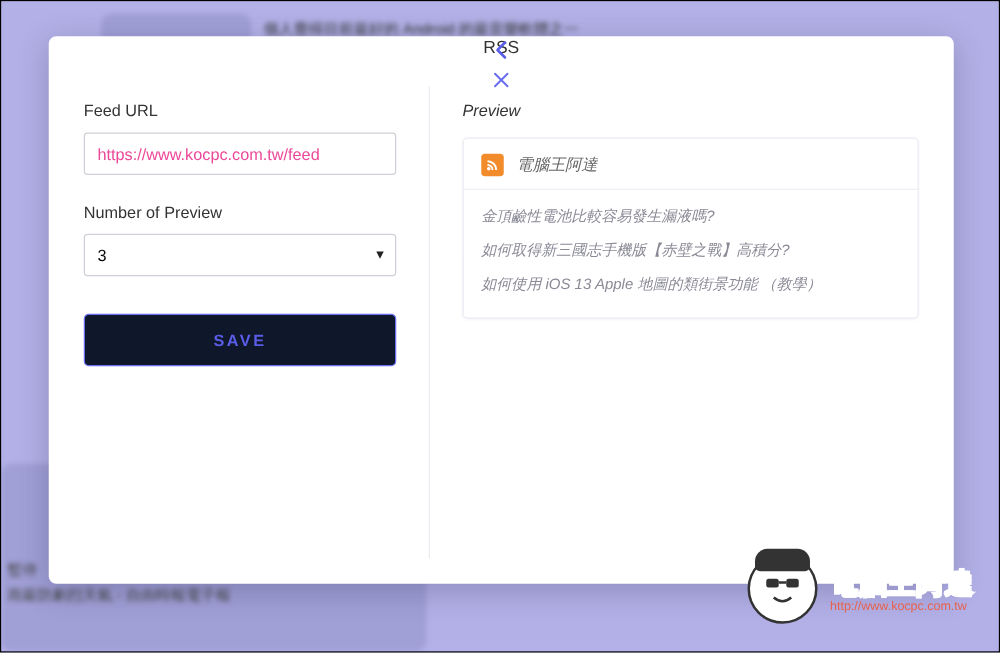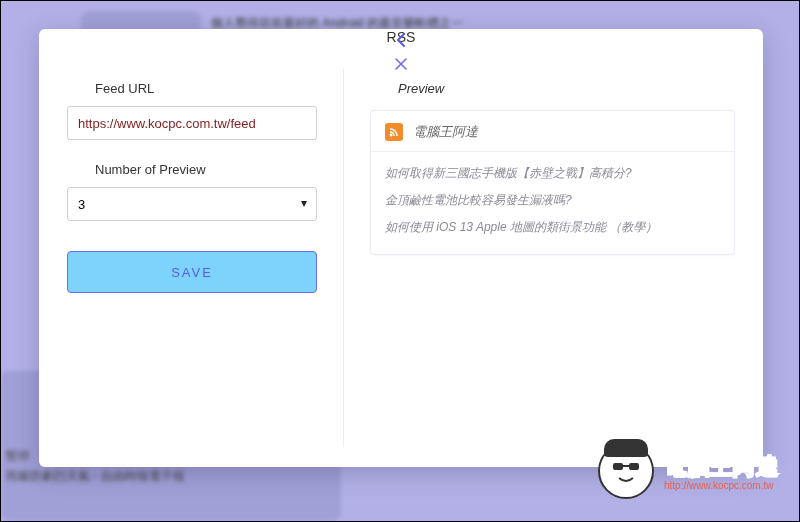--- a/index.html
+++ b/index.html
@@ -73,30 +73,29 @@
       background: #ececf2;
       margin-top: -8px;
     }
     .col-left { width: 250px; }
     .col-right { flex: 1; font-style: italic; }
     .field-label {
       font-size: 13px;
       color: #333;
       margin-bottom: 10px;
       margin-top: 4px;
-      margin-left: 28px;
     }
     .text-input {
       width: 100%;
       height: 34px;
       border: 1px solid #d0d0d8;
       border-radius: 3px;
       font-size: 13px;
       padding: 0 10px;
-      color: #7f1d1d;
+      color: #ec4899;
       background: #fff;
     }
     .group + .group { margin-top: 22px; }
     .select-wrap {
       position: relative;
     }
     .select {
       width: 100%;
       height: 34px;
       border: 1px solid #d0d0d8;
@@ -113,28 +112,28 @@
       right: 10px;
       top: 9px;
       font-size: 12px;
       color: #222;
       pointer-events: none;
     }
     .save-btn {
       margin-top: 30px;
       width: 100%;
       height: 42px;
-      background: #7dd3fc;
+      background: #0f172a;
       border: 1.5px solid #6a6df0;
       border-radius: 4px;
       color: #5a5de8;
       font-size: 13px;
       letter-spacing: 2px;
       cursor: pointer;
-      font-weight: 400;
+      font-weight: 700;
     }
     .preview-card {
       margin-top: 14px;
       border: 1px solid #eceaf3;
       border-radius: 4px;
       background: #fff;
       box-shadow: 0 1px 3px rgba(0,0,0,0.04);
       overflow: hidden;
     }
     .preview-head {
@@ -253,22 +252,22 @@
           <div class="rss-icon">
             <svg width="12" height="12" viewBox="0 0 12 12">
                 <circle cx="3" cy="9" r="1.4" fill="#fff"></circle>
                 <path d="M2 3a7 7 0 0 1 7 7" stroke="#fff" stroke-width="1.6" fill="none"></path>
                 <path d="M2 6a4 4 0 0 1 4 4" stroke="#fff" stroke-width="1.6" fill="none"></path>
               </svg>
           </div>
           <div class="feed-title">電腦王阿達</div>
         </div>
         <div class="preview-list">
+          <div class="preview-item">金頂鹼性電池比較容易發生漏液嗎?</div>
           <div class="preview-item">如何取得新三國志手機版【赤壁之戰】高積分?</div>
-          <div class="preview-item">金頂鹼性電池比較容易發生漏液嗎?</div>
           <div class="preview-item">如何使用 iOS 13 Apple 地圖的類街景功能 （教學）</div>
         </div>
       </div>
     </div>
   </div>
 </div>
 
 <div class="watermark">
   <div class="wm-face">
     <svg width="34" height="28" viewBox="0 0 34 28">

